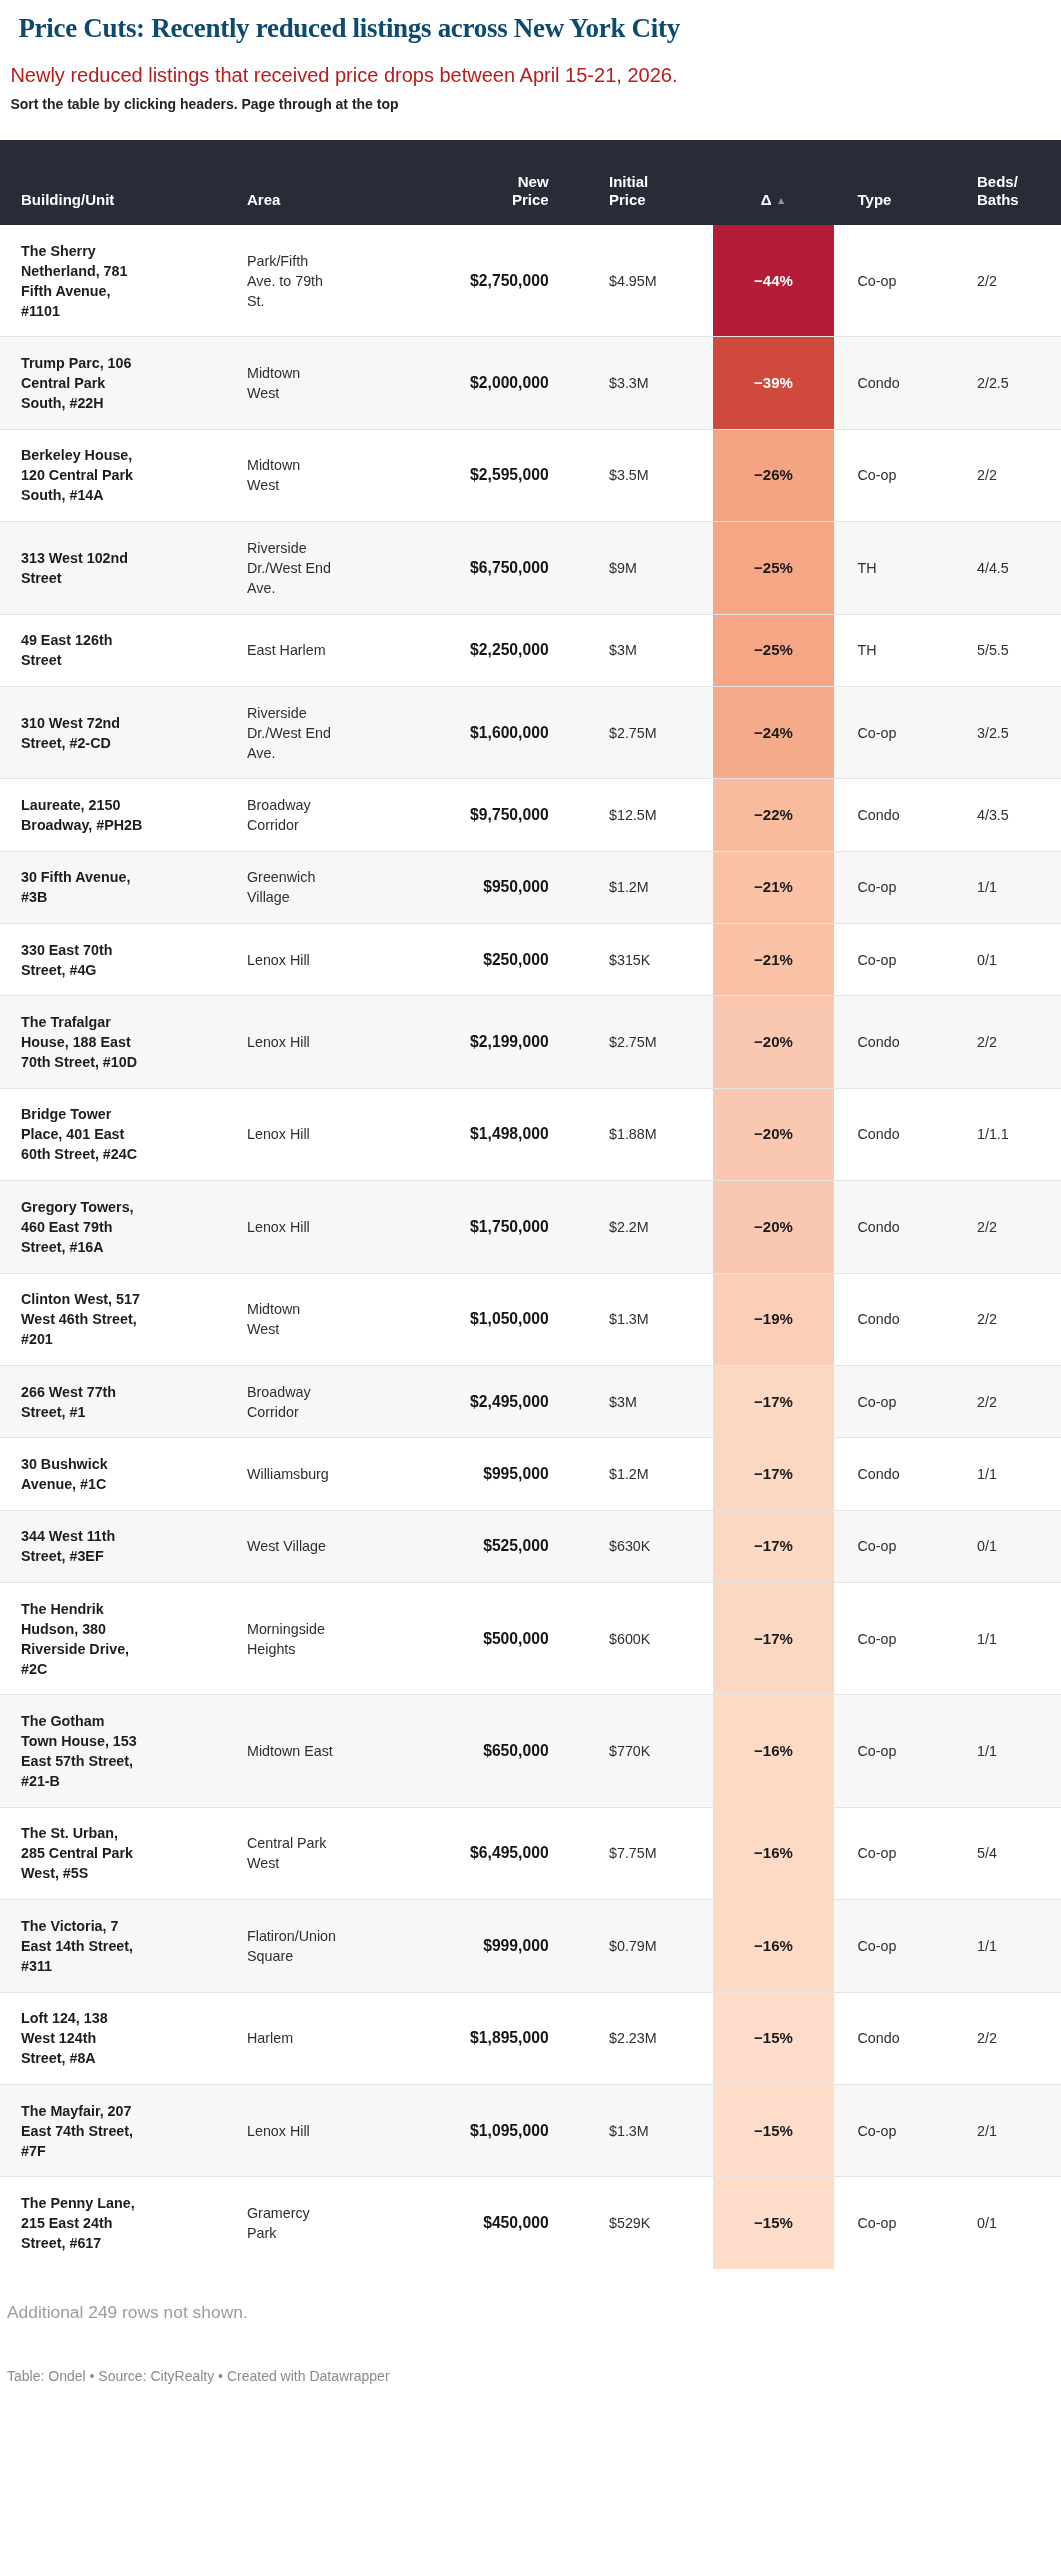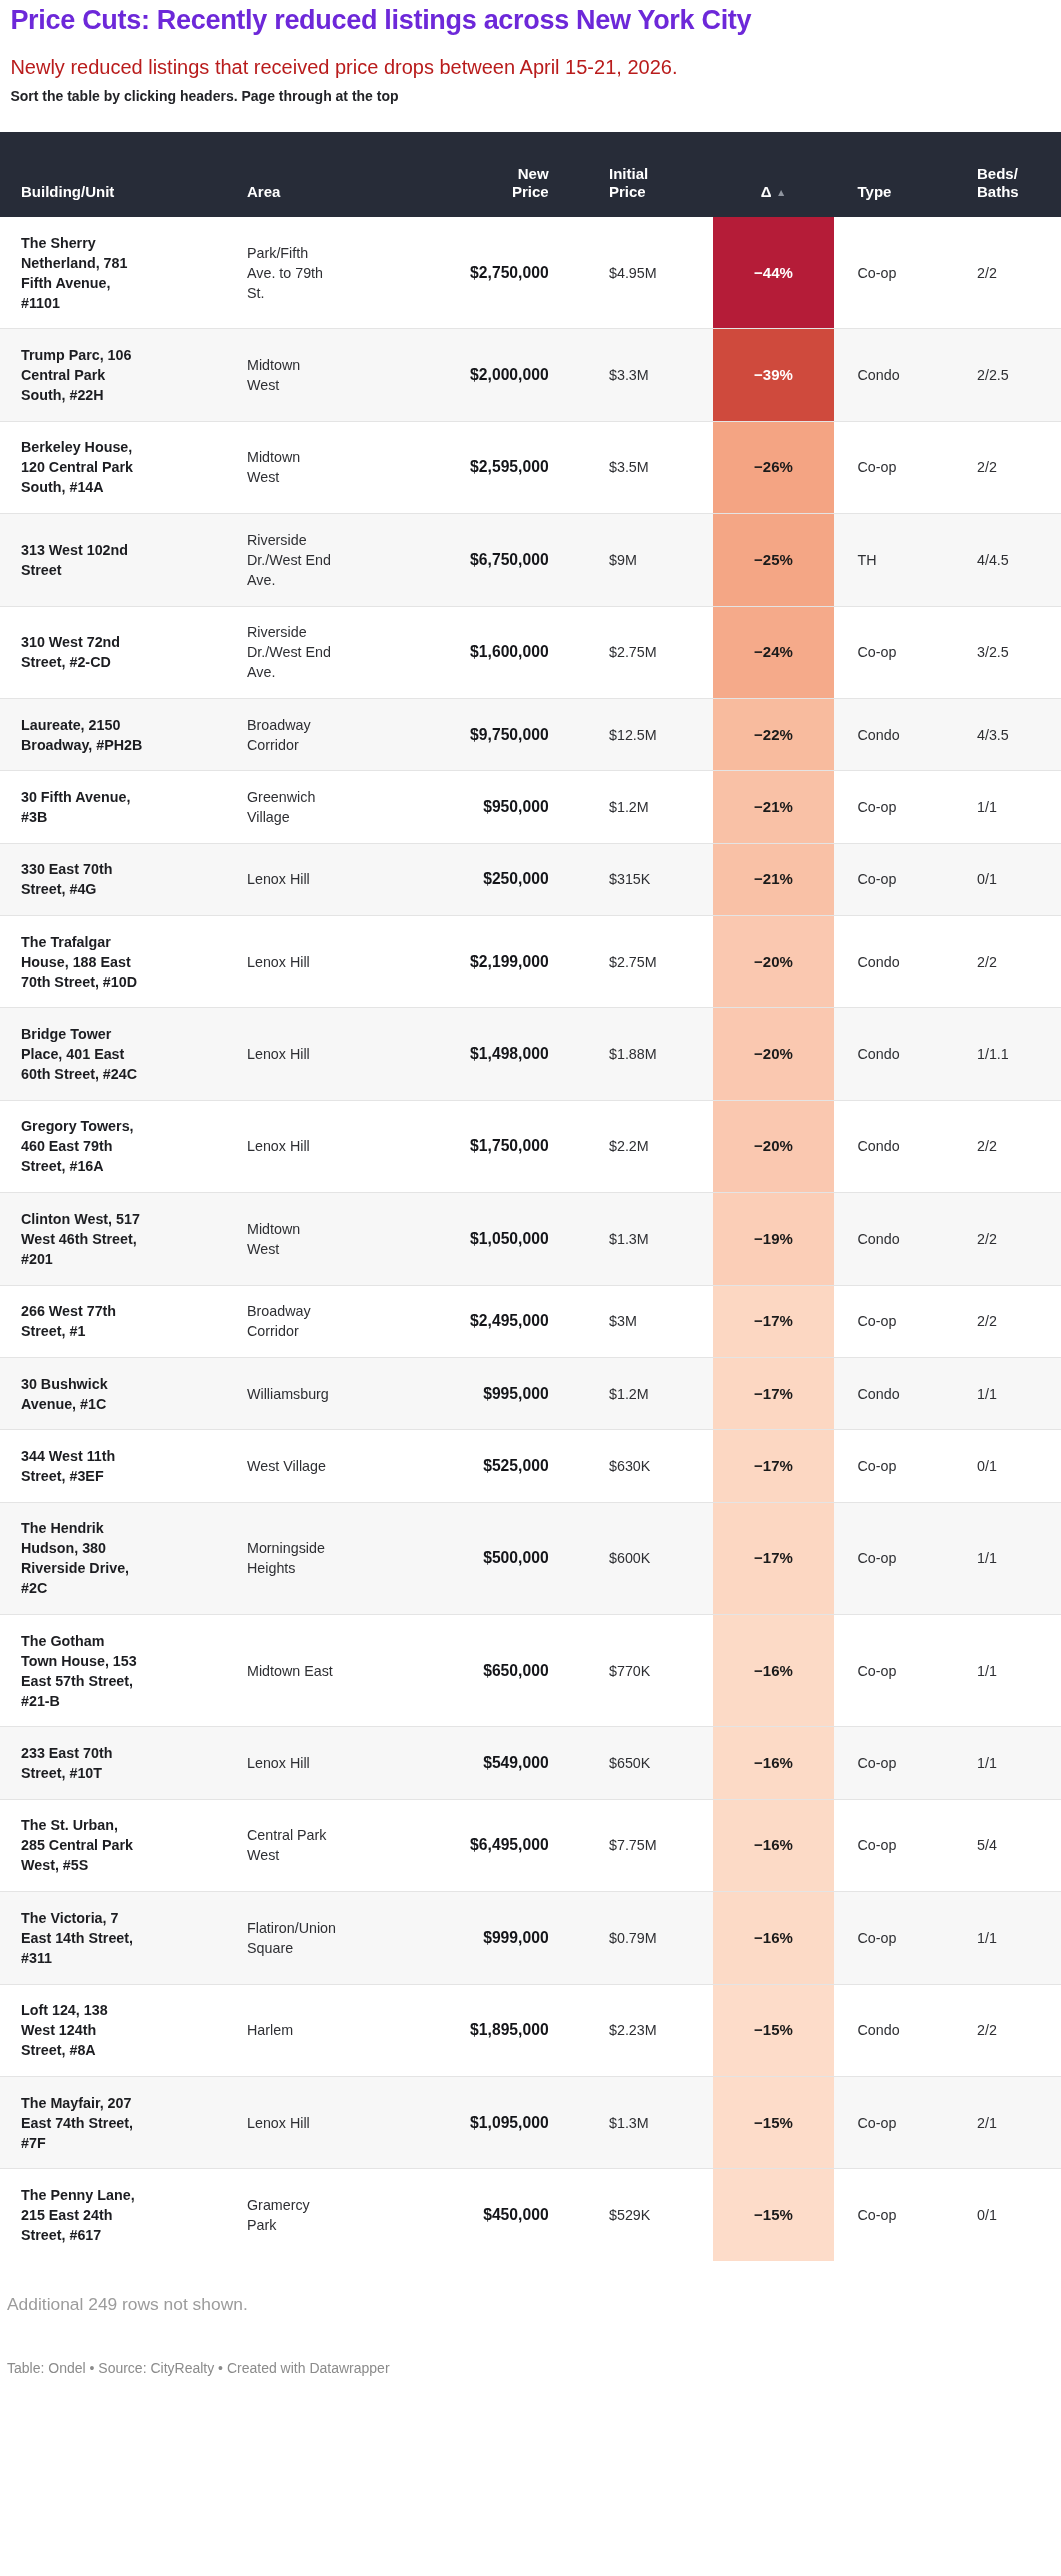--- a/index.html
+++ b/index.html
@@ -11,26 +11,27 @@
   }
   .page {
     width: 1061px;
     margin: 0 auto;
     background: #ffffff;
   }
   .intro {
     padding: 5.2px 10.4px 0 10.4px;
   }
   .chart-title {
-    margin: 0;
+    margin: 8px;
     font-size: 27px;
     line-height: 1.15;
     font-weight: 700;
     letter-spacing: -0.3px;
-    color: #6d28d9;
+    color: #0c4a6e;
+    font-family: Liberation Serif, serif;
   }
   .chart-description {
     margin: 17.4px 0 0 0;
     font-size: 20px;
     line-height: 1.35;
     font-weight: 400;
     color: #b91c1c;
   }
   .chart-instructions {
     margin: 6px 0 0 0;
@@ -217,20 +218,30 @@
       <td class="cell-area">Riverside
 Dr./West End
 Ave.</td>
       <td class="cell-newprice">$6,750,000</td>
       <td class="cell-initial">$9M</td>
       <td class="cell-delta" style="background-color: rgb(244, 166, 133); color: rgb(26, 26, 26);">−25%</td>
       <td class="cell-type">TH</td>
       <td class="cell-beds">4/4.5</td>
     </tr>
 
+    <tr>
+      <td class="cell-building">49 East 126th
+Street</td>
+      <td class="cell-area">East Harlem</td>
+      <td class="cell-newprice">$2,250,000</td>
+      <td class="cell-initial">$3M</td>
+      <td class="cell-delta" style="background-color: rgb(244, 166, 133); color: rgb(26, 26, 26);">−25%</td>
+      <td class="cell-type">TH</td>
+      <td class="cell-beds">5/5.5</td>
+    </tr>
 
     <tr>
       <td class="cell-building">310 West 72nd
 Street, #2-CD</td>
       <td class="cell-area">Riverside
 Dr./West End
 Ave.</td>
       <td class="cell-newprice">$1,600,000</td>
       <td class="cell-initial">$2.75M</td>
       <td class="cell-delta" style="background-color: rgb(245, 170, 138); color: rgb(26, 26, 26);">−24%</td>
@@ -377,30 +388,20 @@
 East 57th Street,
 #21-B</td>
       <td class="cell-area">Midtown East</td>
       <td class="cell-newprice">$650,000</td>
       <td class="cell-initial">$770K</td>
       <td class="cell-delta" style="background-color: rgb(252, 218, 198); color: rgb(26, 26, 26);">−16%</td>
       <td class="cell-type">Co-op</td>
       <td class="cell-beds">1/1</td>
     </tr>
 
-    <tr>
-      <td class="cell-building">233 East 70th
-Street, #10T</td>
-      <td class="cell-area">Lenox Hill</td>
-      <td class="cell-newprice">$549,000</td>
-      <td class="cell-initial">$650K</td>
-      <td class="cell-delta" style="background-color: rgb(252, 218, 198); color: rgb(26, 26, 26);">−16%</td>
-      <td class="cell-type">Co-op</td>
-      <td class="cell-beds">1/1</td>
-    </tr>
 
     <tr>
       <td class="cell-building">The St. Urban,
 285 Central Park
 West, #5S</td>
       <td class="cell-area">Central Park
 West</td>
       <td class="cell-newprice">$6,495,000</td>
       <td class="cell-initial">$7.75M</td>
       <td class="cell-delta" style="background-color: rgb(252, 218, 198); color: rgb(26, 26, 26);">−16%</td>

